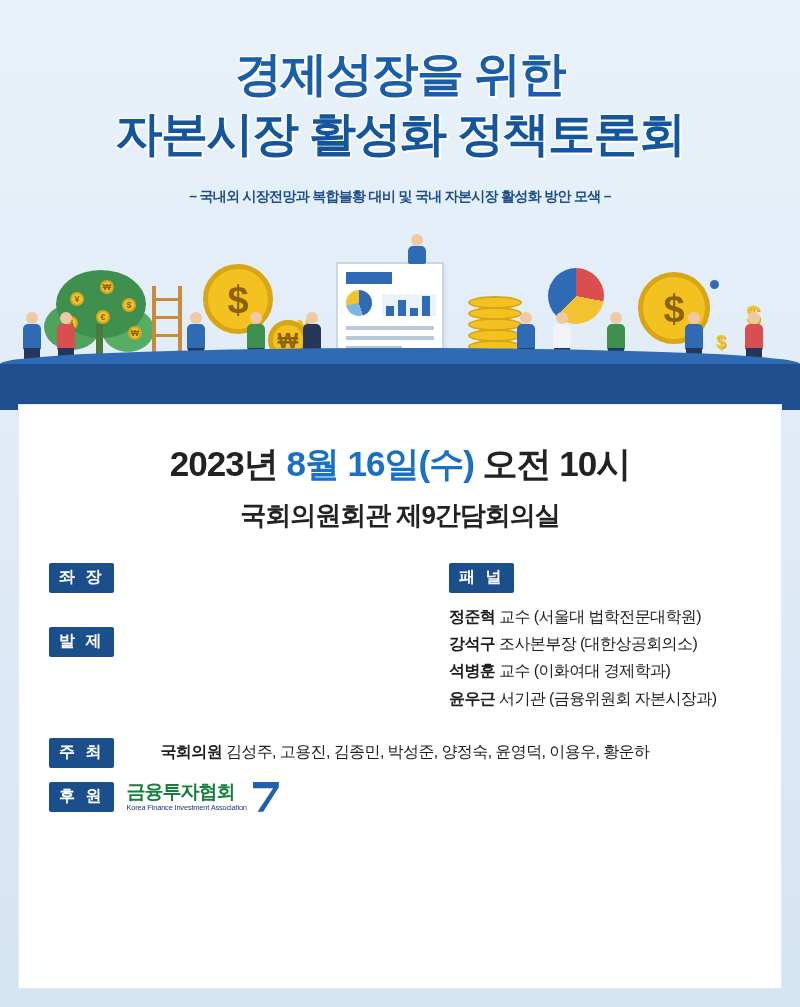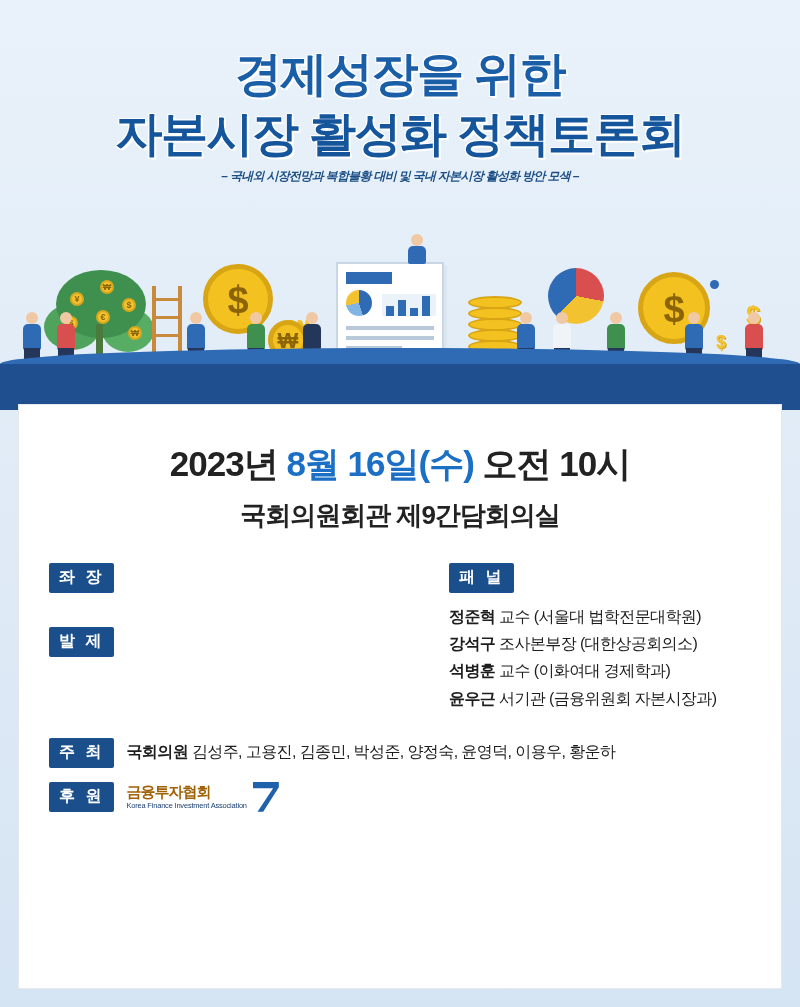--- a/index.html
+++ b/index.html
@@ -34,26 +34,25 @@
     font-size: 47px;
     font-weight: bold;
     color: #1b5ea8;
     letter-spacing: -1.5px;
     line-height: 1.28;
     text-shadow: 2px 2px 0 #ffffff, -1px -1px 0 #ffffff, 1px -1px 0 #fff, -1px 1px 0 #fff;
   }
   .title-line.second { color: #14559c; }
 
   .subtitle {
-    margin-top: 4px;
-    font-size: 12px;
+    margin-top: 24px;
+    font-size: 14px;
     font-weight: bold;
     color: #1d4f86;
     letter-spacing: -0.7px;
-    font-style: italic;
   }
 
   
   .illus {
     position: absolute;
     top: 258px; left: 0; right: 0; height: 152px;
   }
   .ground {
     position: absolute;
     bottom: 0; left: 0; right: 0; height: 46px;
@@ -164,25 +163,25 @@
 
   .block-gap { height: 34px; }
 
   
   .footer-rows { margin: 26px 30px 0 30px; }
   .frow { display:flex; align-items:flex-start; margin-bottom: 14px; }
   .frow .tag { margin-right: 12px; }
   .frow .ftext {
     font-size: 16px; color:#1d1d1d; letter-spacing:-0.6px; padding-top:4px;
   }
-  .frow .ftext b { font-weight:bold; }
+  .frow .ftext b { font-weight:bold;margin-left:34px; }
 
   .kofia { display:flex; align-items:center; padding-top:0px; }
   .kofia .kt { line-height:1.05; }
-  .kofia .k1 { font-size: 15px; font-weight:bold; color:#a16207; letter-spacing:-1px; }
+  .kofia .k1 { font-size: 19px; font-weight:bold; color:#15803d; letter-spacing:-1px; }
   .kofia .k2 { font-size: 7.5px; color:#1b3f73; letter-spacing:-0.2px; margin-top:2px; }
   .kofia .mark {
     width:26px; height:30px; margin-left:6px; position:relative;
   }
   .kofia .mark:before {
     content:""; position:absolute; inset:0;
     background:#1f62ab;
     clip-path: polygon(0 0, 100% 0, 100% 18%, 40% 100%, 18% 100%, 78% 22%, 0 22%);
   }
 </style>

